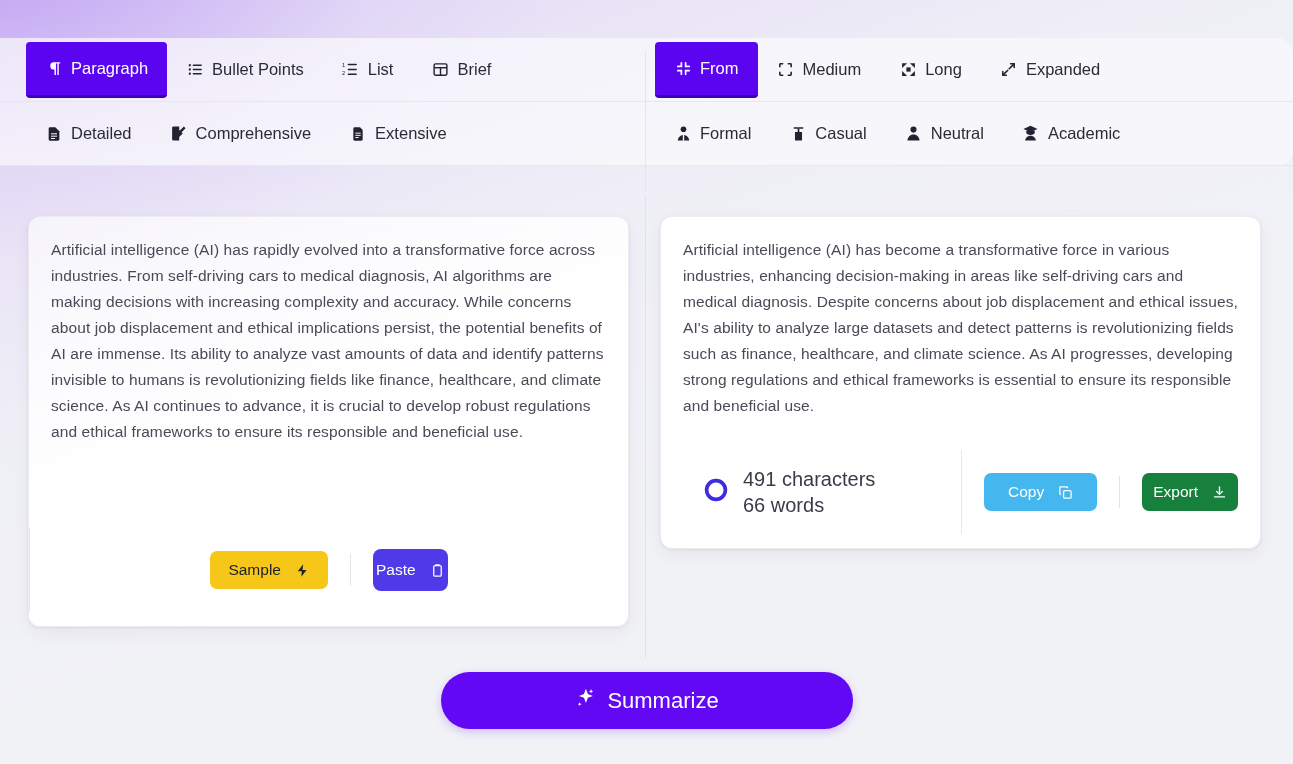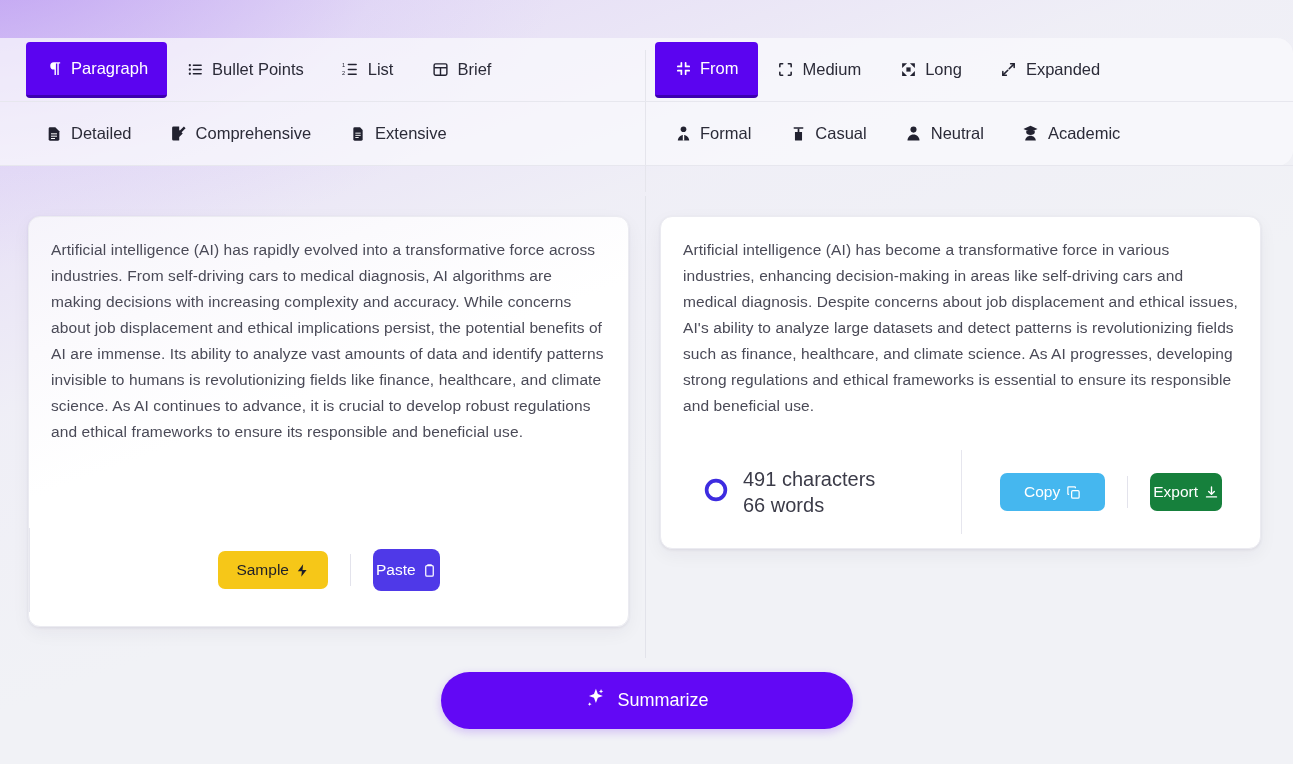--- a/index.html
+++ b/index.html
@@ -176,21 +176,21 @@
     display: flex;
     align-items: center;
     justify-content: center;
     gap: 0;
   }
 
   .btn {
     display: inline-flex;
     align-items: center;
     justify-content: center;
-    gap: 6px;
+    gap: 14px;
     border: none;
     border-radius: 8px;
     font-size: 15.5px;
     cursor: pointer;
     font-family: "Liberation Sans", sans-serif;
     white-space: nowrap;
   }
   .btn svg { display: block; }
 
   .btn-sample {
@@ -211,42 +211,42 @@
     background: #45b7ef;
     color: #ffffff;
     height: 38px;
     padding: 0 24px;
     border-radius: 7px;
   }
   .btn-export {
     background: #16803c;
     color: #ffffff;
     height: 38px;
-    padding: 0 3px;
+    padding: 0 11px;
     border-radius: 7px;
   }
   .btn-gap-sm { width: 22px; }
   .btn-sep { width: 1px; height: 32px; background: #e3e3ec; }
 
   
   .summarize-wrap {
     position: absolute;
     left: 0; top: 672px;
     width: 1293px;
     display: flex;
     justify-content: center;
   }
   .btn-summarize {
     width: 412px;
     height: 57px;
     background: #6208f5;
     color: #ffffff;
     border: none;
     border-radius: 29px;
-    font-size: 18px;
+    font-size: 22px;
     display: inline-flex;
     align-items: center;
     justify-content: center;
     gap: 11px;
     cursor: pointer;
     font-family: "Liberation Sans", sans-serif;
     box-shadow: 0 3px 10px rgba(98,8,245,0.22);
   }
 </style>
 </head>

